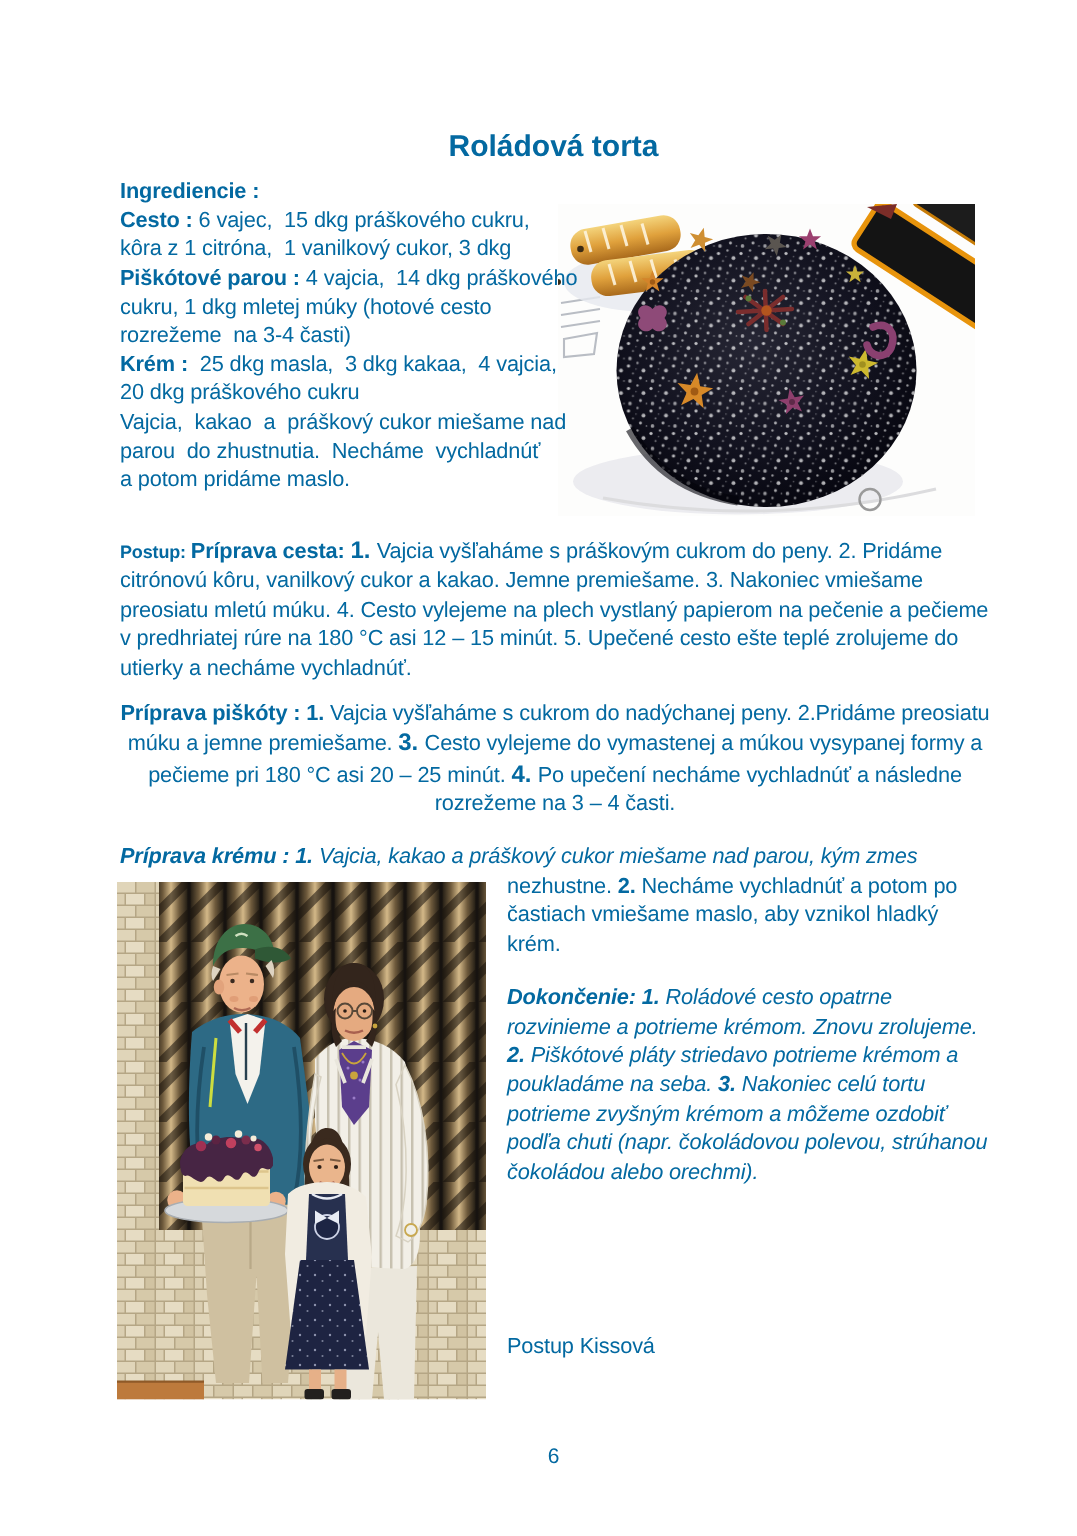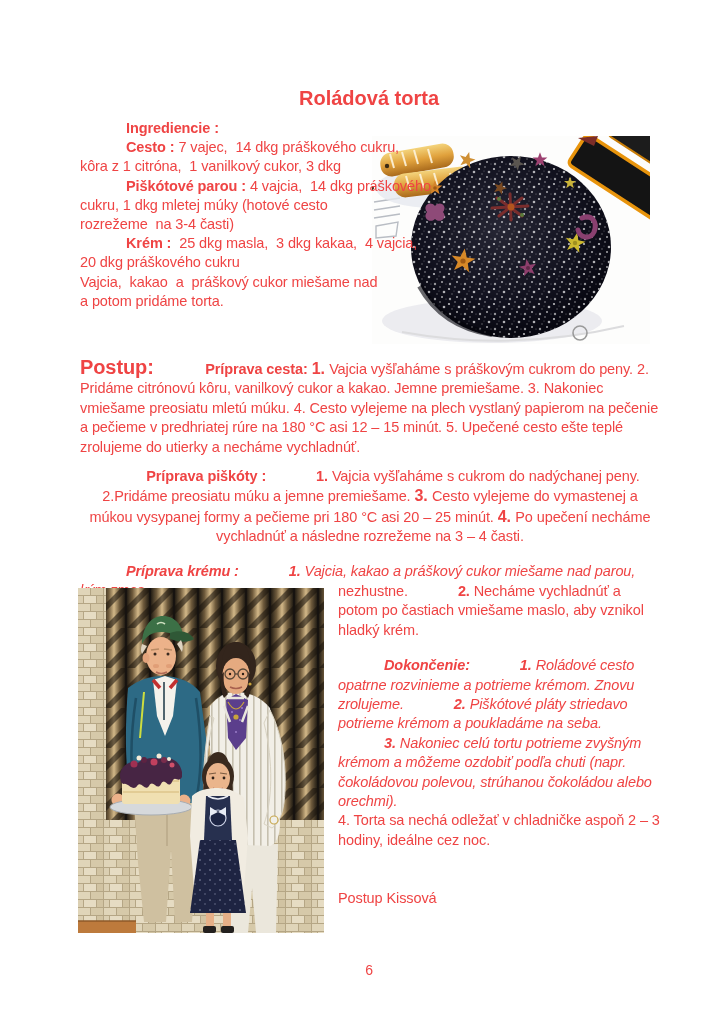--- a/index.html
+++ b/index.html
@@ -1,62 +1,63 @@
 <!DOCTYPE html>
 <html><head>
 <meta charset="utf-8">
 <style>
   html,body{margin:0;padding:0;background:#ffffff;}
   .page{
     position:relative;width:718px;height:1024px;background:#ffffff;
     font-family:"Liberation Sans","DejaVu Sans",sans-serif;
-    color:#ef4444;font-size:14.5px;line-height:19.4px;letter-spacing:-0.1px;
+    color:#0369a1;font-size:14.5px;line-height:19.4px;letter-spacing:-0.1px;
     overflow:hidden;
   }
   .title{
     position:absolute;left:80px;top:76px;width:578px;text-align:center;
     font-size:20px;font-weight:bold;letter-spacing:0;
   }
   .ingredients{position:absolute;left:80px;top:119px;z-index:2;line-height:19.2px;}
   .ingredients .line{white-space:pre;}
   .photo{position:absolute;z-index:1;}
   #cakePhoto{left:372px;top:136px;width:278px;height:208px;}
   #familyPhoto{left:78px;top:588px;width:246px;height:345px;}
   .par{position:absolute;margin:0;text-align:left;}
   #postup{left:80px;top:358px;width:580px;}
   #piskota{left:80px;top:467px;width:580px;text-align:center;}
   #kremIntro{left:80px;top:562px;width:580px;font-style:italic;}
   .rightcol{position:absolute;left:338px;top:582px;width:322px;z-index:2;}
   .rightcol p{margin:0;}
   #dokoncenie{margin-top:16px;font-style:italic;}
   .author{position:absolute;left:338px;top:889px;}
   .pagenum{position:absolute;left:80px;top:961px;width:578px;text-align:center;font-size:14px;}
-  .b{font-weight:bold;margin-left:46px;}
+  .b{font-weight:bold;}
   .big{font-size:16px;font-weight:bold;}
-  .xl{font-size:20px;font-weight:bold;}
+  .xl{font-size:12px;font-weight:bold;}
   svg{display:block;}
 </style>
 </head>
 <body>
 
 <div class="page">
 
   <h1 class="title">Roládová torta</h1>
 
   <div class="ingredients">
       <div class="line"><span class="b">Ingrediencie :</span></div>
-      <div class="line"><span class="b">Cesto : </span><span>7 vajec,  14 dkg práškového cukru,</span></div>
+      <div class="line"><span class="b">Cesto : </span><span>6 vajec,  15 dkg práškového cukru,</span></div>
       <div class="line"><span>kôra z 1 citróna,  1 vanilkový cukor, 3 dkg</span></div>
       <div class="line"><span class="b">Piškótové parou : </span><span>4 vajcia,  14 dkg práškového</span></div>
       <div class="line"><span>cukru, 1 dkg mletej múky (hotové cesto</span></div>
       <div class="line"><span>rozrežeme  na 3-4 časti)</span></div>
       <div class="line"><span class="b">Krém :  </span><span>25 dkg masla,  3 dkg kakaa,  4 vajcia,</span></div>
       <div class="line"><span>20 dkg práškového cukru</span></div>
       <div class="line"><span>Vajcia,  kakao  a  práškový cukor miešame nad</span></div>
-      <div class="line"><span>a potom pridáme torta.</span></div>
+      <div class="line"><span>parou  do zhustnutia.  Necháme  vychladnúť</span></div>
+      <div class="line"><span>a potom pridáme maslo.</span></div>
     </div>
 
   <div class="photo" id="cakePhoto" aria-label="Round chocolate roll cake with dark glaze, powdered sugar and candied fruit stars">
     <svg width="278" height="208" viewBox="0 0 278 208">
       <defs>
         <radialGradient id="cgrad" cx="45%" cy="40%" r="65%">
           <stop offset="0%" stop-color="#262634"></stop>
             <stop offset="60%" stop-color="#12121f"></stop>
             <stop offset="100%" stop-color="#05050d"></stop>
         </radialGradient>
@@ -290,20 +291,19 @@
         <rect x="143" y="338" width="13" height="7" rx="2" fill="#23201e"></rect>
       </g>
       <rect x="0" y="333" width="58" height="12" fill="#bd7a3c"></rect>
       <path d="M0,333 L58,333" stroke="#8f5a28" stroke-width="1.5"></path>
     </svg>
   </div>
 
   <div class="rightcol">
     <p><span>nezhustne.  </span><span class="b">2. </span><span>Necháme vychladnúť a potom po častiach vmiešame maslo, aby vznikol hladký krém.</span></p>
     <p id="dokoncenie"><span class="b">Dokončenie:  </span><span class="b">1. </span><span>Roládové cesto opatrne rozvinieme a potrieme krémom.  Znovu zrolujeme. </span><span class="b">2. </span><span>Piškótové pláty striedavo potrieme krémom a poukladáme na seba.  </span><span class="b">3. </span><span>Nakoniec celú tortu potrieme zvyšným krémom a môžeme ozdobiť podľa chuti (napr. čokoládovou polevou, strúhanou čokoládou alebo orechmi).</span></p>
-    <p><span>4. Torta   sa nechá odležať v chladničke aspoň 2 – 3 hodiny, ideálne cez noc.</span></p>
   </div>
 
   <div class="author">Postup Kissová</div>
 
   <div class="pagenum">6</div>
 
 </div>
 
 </body></html>

